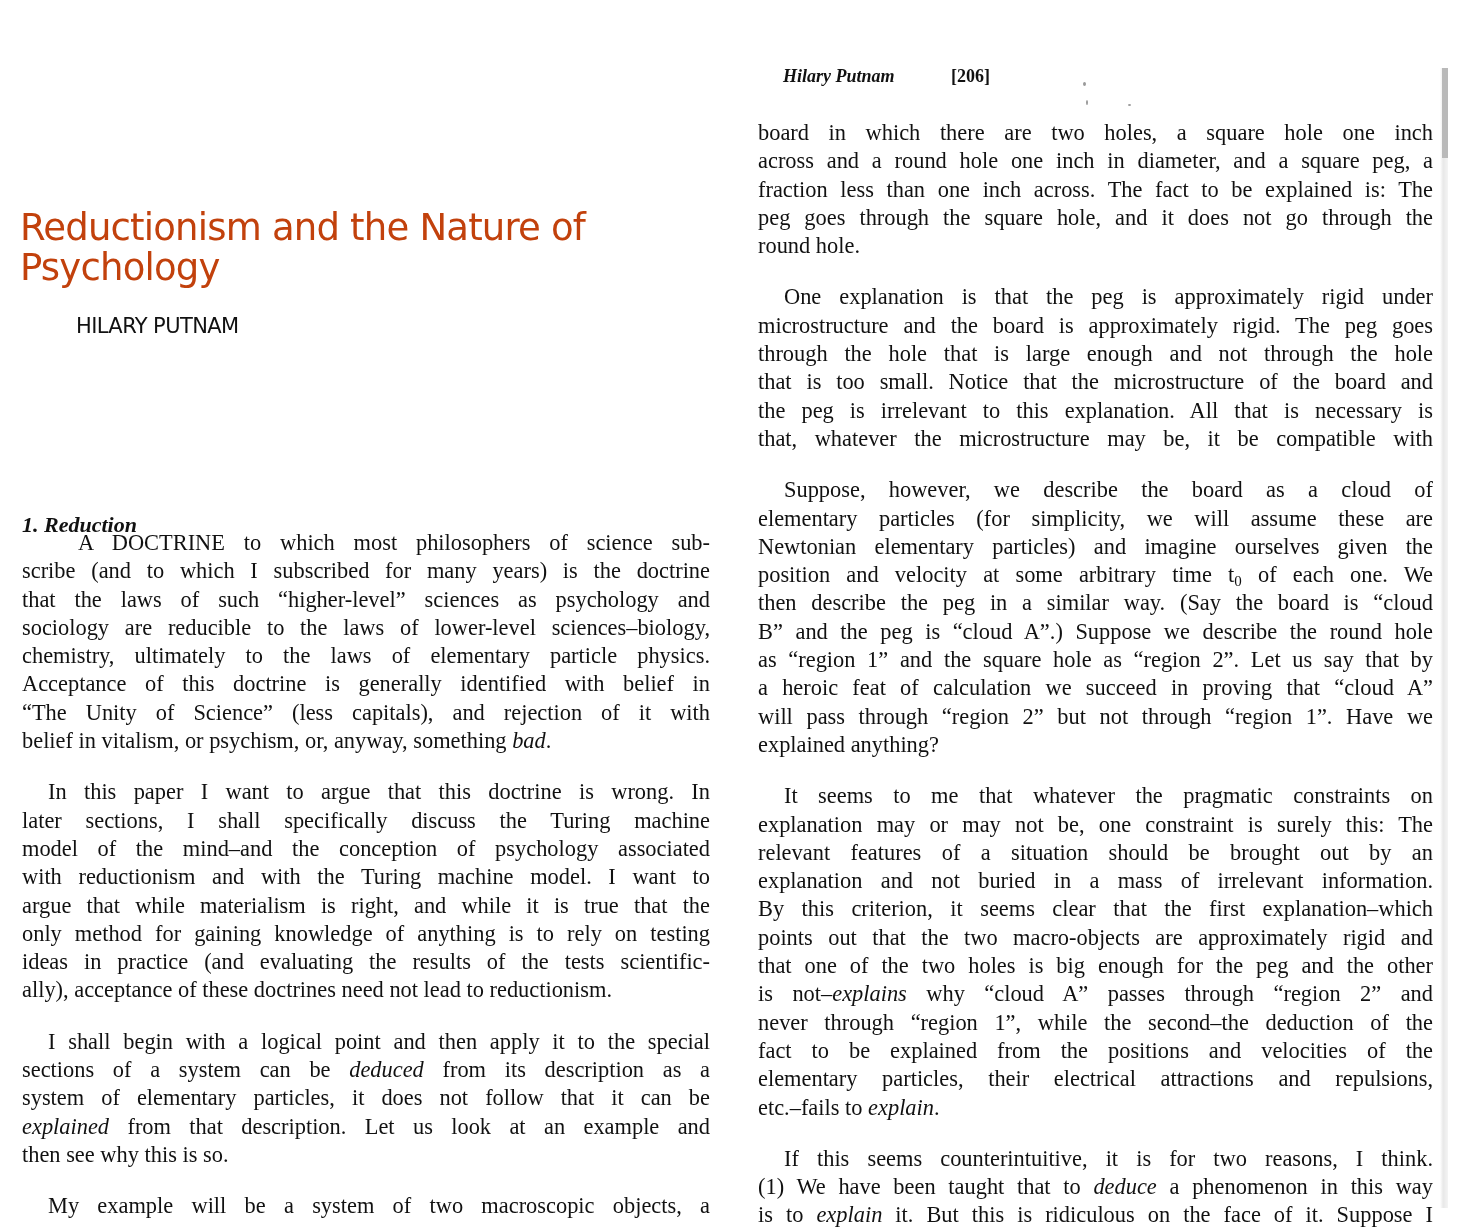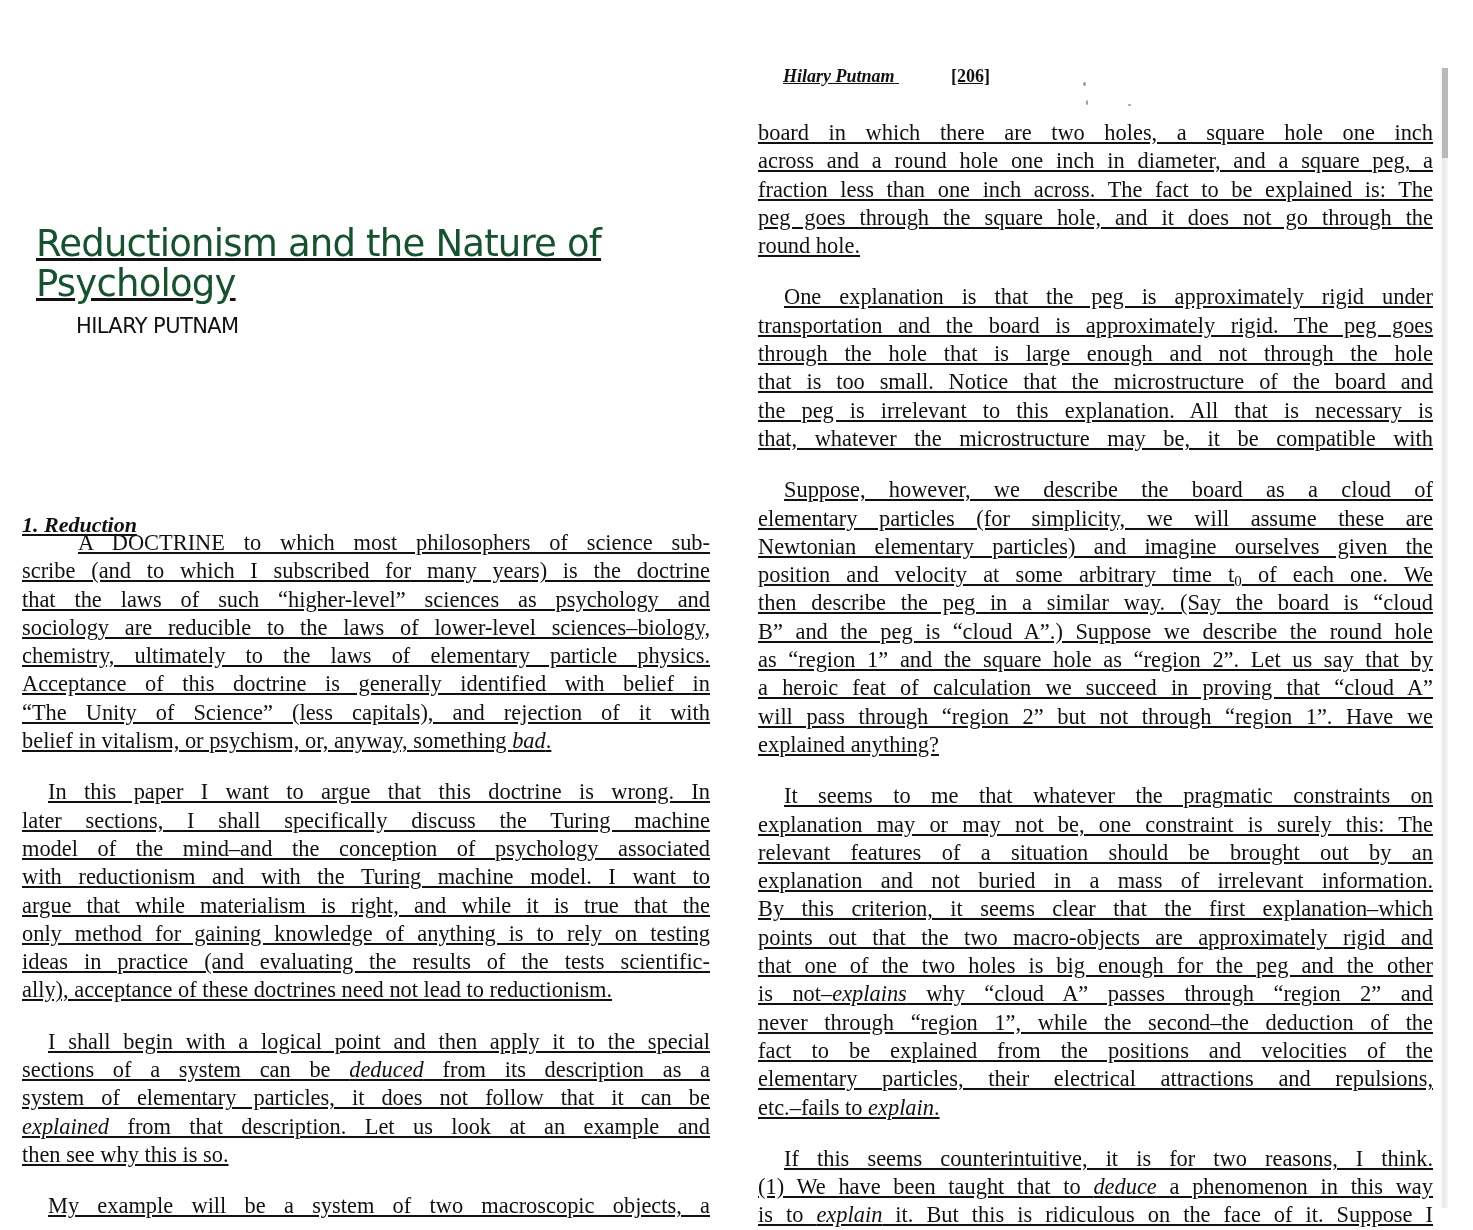--- a/index.html
+++ b/index.html
@@ -1,21 +1,21 @@
 <!DOCTYPE html>
 <html><head>
 <meta charset="utf-8">
 <style>
   html, body { margin:0; padding:0; background:#ffffff; }
   body { width:1473px; height:1230px; position:relative; overflow:hidden; color:#111; }
-  .serif { font-family: "Liberation Serif", "DejaVu Serif", serif; text-decoration: underline; }
+  .serif { font-family: "Liberation Serif", "DejaVu Serif", serif; }
   .sans { font-family: "DejaVu Sans", "Liberation Sans", sans-serif; }
 
   .title-block { position:absolute; left:20px; top:208px; width:600px; }
-  .title { font-size:37px; line-height:40px; letter-spacing:-0.8px; font-weight:400; margin:16px; color:#14532d; }
+  .title { font-size:37px; line-height:40px; letter-spacing:-0.8px; font-weight:400; margin:0; color:#c2410c; }
   .author { position:absolute; left:76px; top:314px; font-size:21px; letter-spacing:-0.6px; color:#111; }
 
   .section-heading { position:absolute; left:22px; top:512px; font-size:22px; font-style:italic; font-weight:bold; }
 
   .col { position:absolute; font-size:22.4px; line-height:28.3px; text-align:justify; }
   .col-left { left:22px; top:529px; width:688px; }
   .col-right { left:758px; top:119px; width:675px; }
   .col .line { display:block; text-align:justify; text-align-last:justify; white-space:nowrap; }
   .col .line.last { text-align-last:left; }
   .col .ind { text-indent:26px;margin-top:23px; }
@@ -79,21 +79,21 @@
 <div class="speck" style="left:1086px;top:100px;width:2px;height:5px;"></div>
 <div class="speck" style="left:1128px;top:104px;width:3px;height:2px;"></div>
 
 <div class="col col-right serif">
   <span class="line">board in which there are two holes, a square hole one inch</span>
   <span class="line">across and a round hole one inch in diameter, and a square peg, a</span>
   <span class="line">fraction less than one inch across. The fact to be explained is: The</span>
   <span class="line">peg goes through the square hole, and it does not go through the</span>
   <span class="line last">round hole.</span>
   <span class="line ind">One explanation is that the peg is approximately rigid under</span>
-  <span class="line">transportation and the board is approximately rigid. The peg goes</span>
+  <span class="line">microstructure and the board is approximately rigid. The peg goes</span>
   <span class="line">through the hole that is large enough and not through the hole</span>
   <span class="line">that is too small. Notice that the microstructure of the board and</span>
   <span class="line">the peg is irrelevant to this explanation. All that is necessary is</span>
   <span class="line">that, whatever the microstructure may be, it be compatible with</span>
   <span class="line ind">Suppose, however, we describe the board as a cloud of</span>
   <span class="line">elementary particles (for simplicity, we will assume these are</span>
   <span class="line">Newtonian elementary particles) and imagine ourselves given the</span>
   <span class="line"><span>position and velocity at some arbitrary time t</span><sub>0</sub><span> of each one. We</span></span>
   <span class="line">then describe the peg in a similar way. (Say the board is “cloud</span>
   <span class="line">B” and the peg is “cloud A”.) Suppose we describe the round hole</span>

